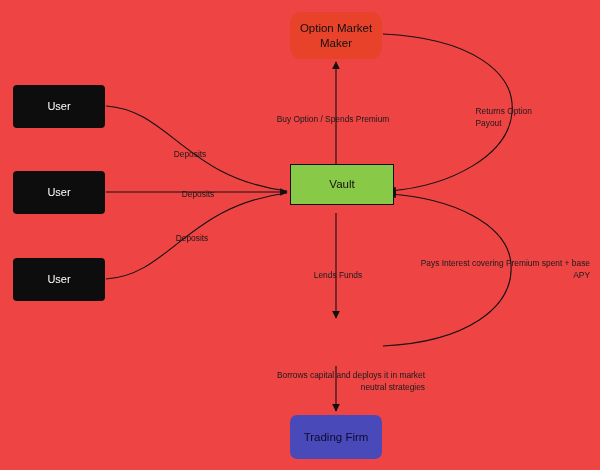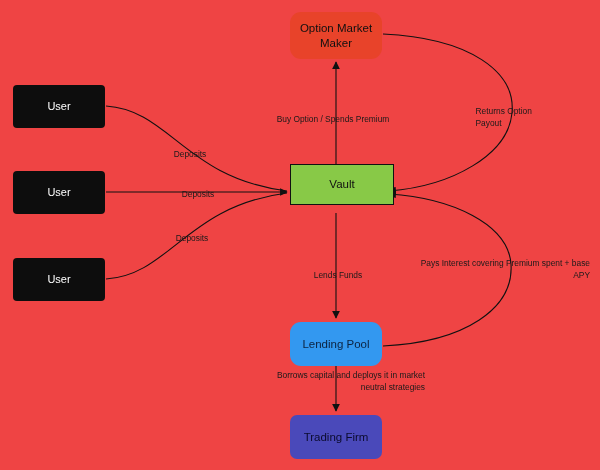--- a/index.html
+++ b/index.html
@@ -126,23 +126,20 @@
   </div>
 
   <div class="node node-user" style="left:13px; top:258px; width:92px; height:43px;">
     <span>User</span>
   </div>
 
   <div class="node node-vault" style="left:290px; top:164px; width:104px; height:41px;">
     <span>Vault</span>
   </div>
 
-  <div class="node node-lending" style="left:290px; top:322px; width:92px; height:44px;">
-    <span>Lending Pool</span>
-  </div>
 
   <div class="node node-trading" style="left:290px; top:415px; width:92px; height:44px;">
     <span>Trading Firm</span>
   </div>
 
   <div class="edge-label centered" style="left:333px; top:113px;">Buy Option / Spends Premium</div>
 
   <div class="edge-label centered" style="left:517px; top:105px;">Returns Option Payout</div>
 
   <div class="edge-label centered" style="left:190px; top:148px;">Deposits</div>

